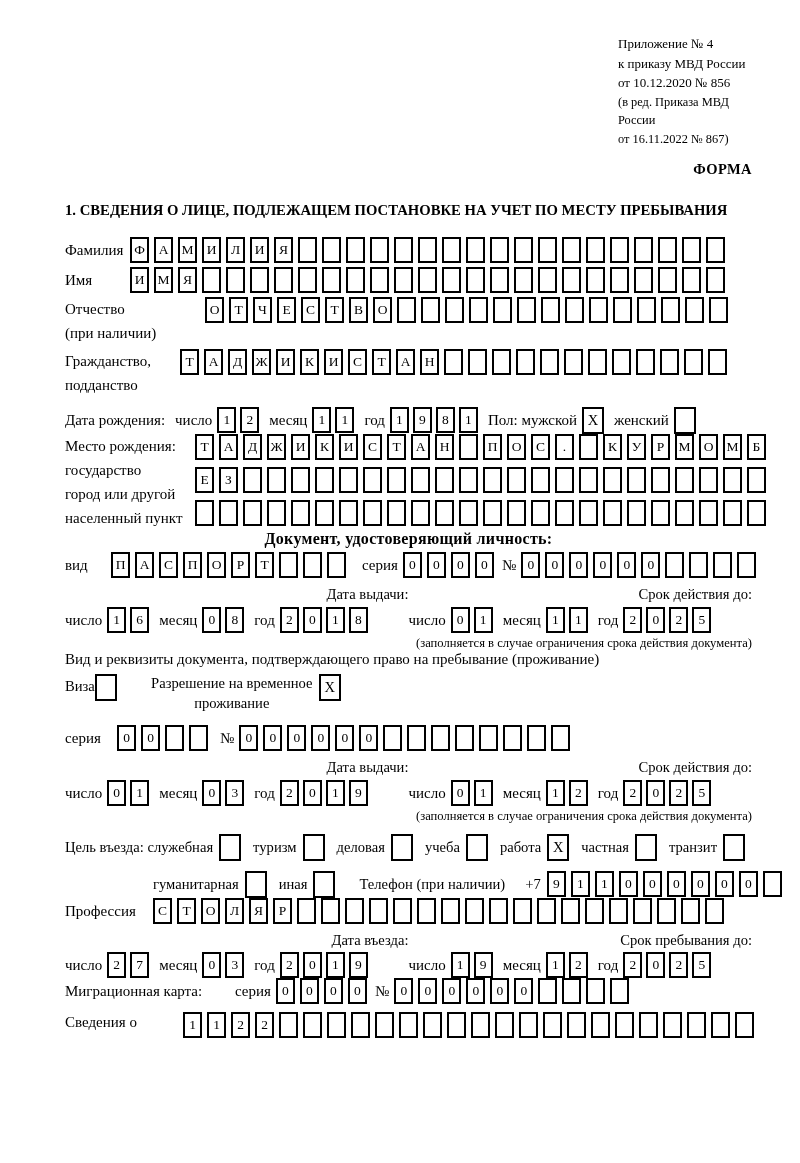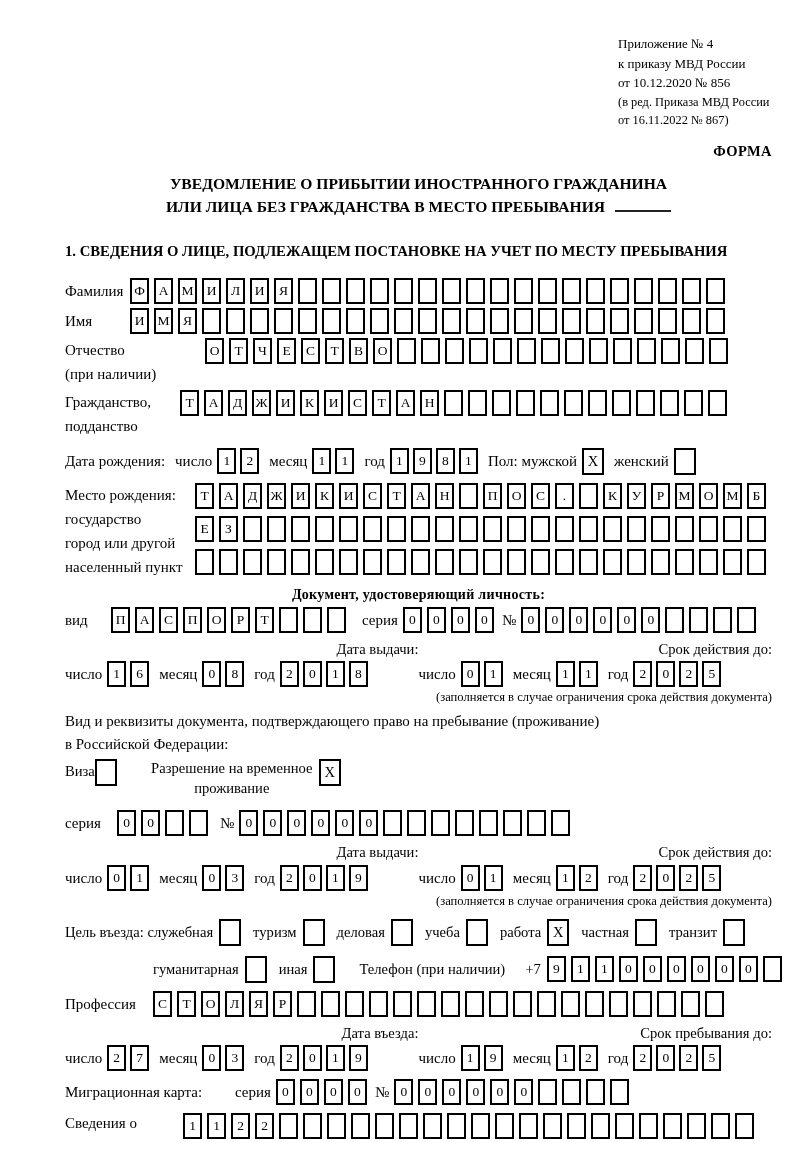--- a/index.html
+++ b/index.html
@@ -1,21 +1,21 @@
 <!DOCTYPE html>
 <html><head>
 <meta charset="utf-8">
 <style>
   * { margin:0; padding:0; box-sizing:border-box; }
   html,body { background:#fff; }
   body {
     width:800px; height:1163px; margin:0 auto; color:#000;
     font-family:"Liberation Serif","DejaVu Serif",serif; font-size:15px;
   }
-  .page { position:relative; width:800px; height:1163px; padding:34px 28px 0 65px; overflow:hidden; }
+  .page { position:relative; width:800px; height:1163px; padding:34px 48px 0 65px; overflow:hidden; }
 
   .appendix { margin-left:553px; font-size:13px; line-height:1.5; }
   .appendix .small { font-size:12.4px; }
   .forma { text-align:right; font-weight:bold; font-size:14.5px; margin-top:13px; letter-spacing:.4px; }
 
   .title { text-align:center; font-weight:bold; font-size:15.6px; line-height:1.5; margin-top:12px; }
   .uline { display:inline-block; width:56px; border-bottom:2px solid #222; height:.95em; margin-left:10px; }
 
   .sec-head { font-weight:bold; font-size:14.7px; margin-top:24px; }
 
@@ -26,28 +26,28 @@
   }
   .cells.dg { gap:4px; }
   .cells.cb .cell { width:22px; height:27px; font-size:14.5px; line-height:22px; }
 
   .row { display:flex; align-items:flex-start; }
   .lbl { font-size:15px; line-height:26px; flex:0 0 auto; }
   .lblblock { flex:0 0 auto; font-size:15px; line-height:24px; }
   .w65 { width:65px; } .w140 { width:140px; } .w115 { width:115px; } .w130 { width:130px; } .w88 { width:88px; }
 
   .mt18 { margin-top:18px; } .mt4 { margin-top:4px; } .mt6 { margin-top:6px; }
-  .mt8 { margin-top:8px; } .mt10 { margin-top:10px; } .mt12 { margin-top:12px; }
+  .mt8 { } .mt10 { margin-top:10px; } .mt12 { margin-top:12px; }
 
   .inline { display:flex; align-items:flex-start; flex-wrap:nowrap; } 
   .dlbl { font-size:15px; line-height:26px; margin:0 5px 0 10px; flex:0 0 auto; }
 
   .cellstack { display:flex; flex-direction:column; gap:7px; }
 
-  .doc-head { text-align:center; font-weight:bold; font-size:14px; margin-top:8px; letter-spacing:.3px; }
+  .doc-head { text-align:center; font-weight:bold; font-size:16px; margin-top:0; letter-spacing:.3px; }
 
   .datewrap { display:flex; margin-top:8px; }
   .datecol { width:50%; }
   .datehead { text-align:right; font-size:14.6px; line-height:1.2; }
   .dateline { display:flex; align-items:flex-start; margin-top:3px; }
   .dateline .dlbl:first-child { margin-left:0; }
   .note { text-align:right; font-size:12.6px; margin-top:3px; }
 
   .opts { display:flex; align-items:flex-start; margin-top:6px; }
   .opt { display:flex; align-items:flex-start;justify-content:flex-end; }
@@ -67,24 +67,20 @@
   <div class="appendix">
     <div>Приложение № 4</div>
     <div>к приказу МВД России</div>
     <div>от 10.12.2020 № 856</div>
     <div class="small">(в ред. Приказа МВД России</div>
     <div class="small">от 16.11.2022 № 867)</div>
   </div>
 
   <div class="forma">ФОРМА</div>
 
-  <div class="title">
-    <div>УВЕДОМЛЕНИЕ О ПРИБЫТИИ ИНОСТРАННОГО ГРАЖДАНИНА</div>
-    <div><span>ИЛИ ЛИЦА БЕЗ ГРАЖДАНСТВА В МЕСТО ПРЕБЫВАНИЯ</span><span class="uline"></span></div>
-  </div>
 
   <div class="sec-head">1. СВЕДЕНИЯ О ЛИЦЕ, ПОДЛЕЖАЩЕМ ПОСТАНОВКЕ НА УЧЕТ ПО МЕСТУ ПРЕБЫВАНИЯ</div>
 
   <div class="row mt18">
     <span class="lbl w65">Фамилия</span>
     <span class="cells">
         <span class="cell">Ф</span>
         <span class="cell">А</span>
         <span class="cell">М</span>
         <span class="cell">И</span>
@@ -404,21 +400,20 @@
             <span class="cell">0</span>
             <span class="cell">2</span>
             <span class="cell">5</span>
           </span>
       </div>
     </div>
   </div>
   <div class="note">(заполняется в случае ограничения срока действия документа)</div>
 
   <div class="mt8">Вид и реквизиты документа, подтверждающего право на пребывание (проживание)</div>
-  <div class="mt6">в Российской Федерации:</div>
 
   <div class="opts">
     <div class="opt">
       <span class="optlbl">Виза</span>
       <span class="cells cb">
           <span class="cell"></span>
         </span>
     </div>
     <div class="opt" style="margin-left:34px;">
       <span class="optlbl optc w152">Разрешение на временное проживание</span>

